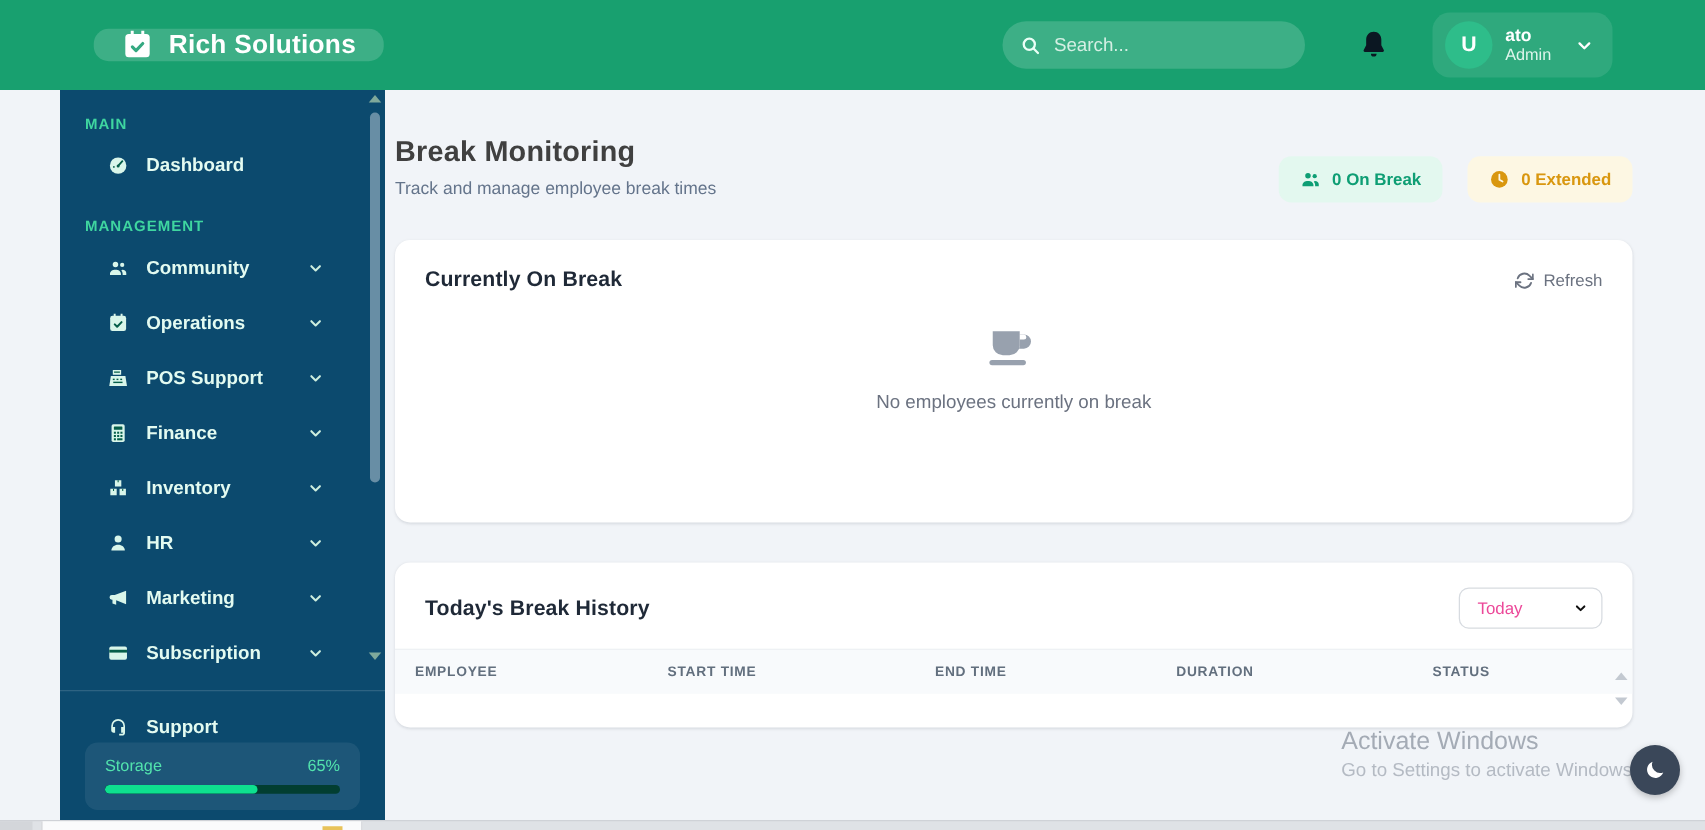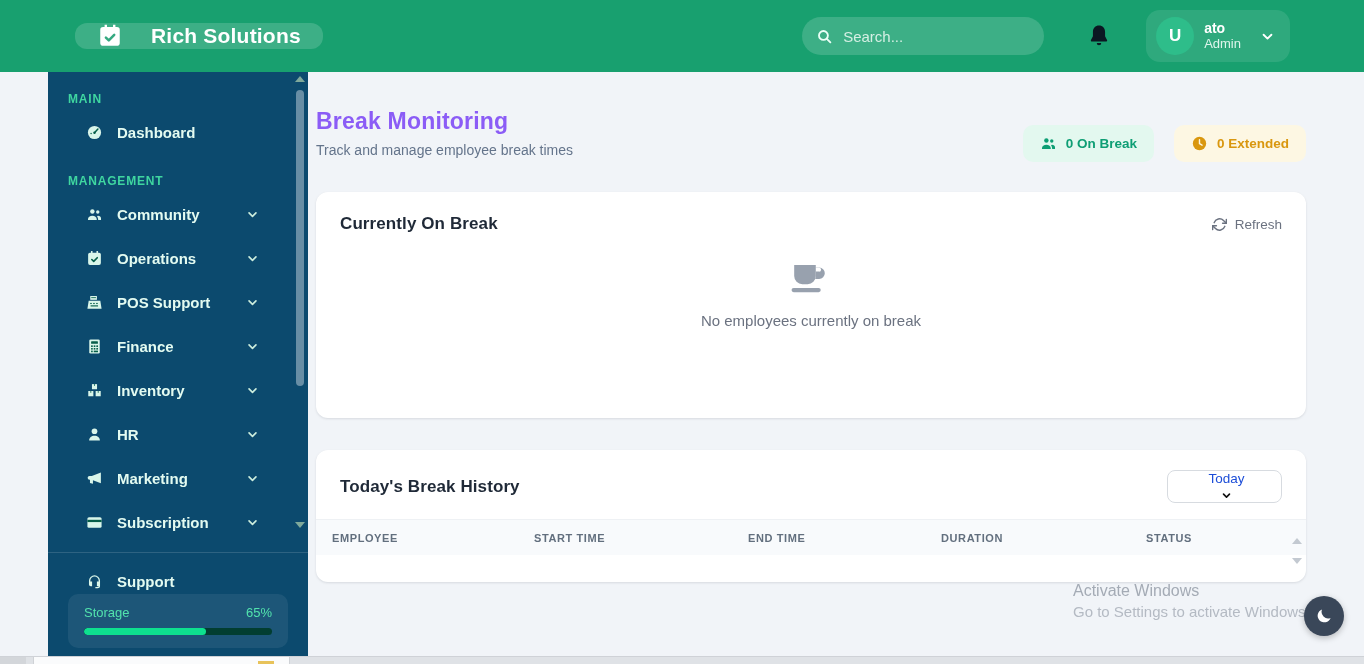--- a/index.html
+++ b/index.html
@@ -2,21 +2,21 @@
 <html><head>
 <meta charset="utf-8">
 <style>
   * { margin:0; padding:0; box-sizing:border-box; }
   html,body { width:1364px; height:664px; font-family:"Liberation Sans", sans-serif; }
   #app { position:relative; width:1364px; height:664px; overflow:hidden; background:#f1f4f8; }
 
   
   .topbar { position:absolute; top:0; left:0; right:0; height:72px; background:#18a06f;
             display:flex; align-items:center; z-index:5; }
-  .brand-chip { --cut:#35a981; display:flex; align-items:center; gap:28px; background:rgba(255,255,255,.16);
+  .brand-chip { --cut:#35a981; display:flex; align-items:center; gap:12px; background:rgba(255,255,255,.16);
                 border-radius:12px; padding:0 22px; margin-left:75px; cursor:pointer; }
   .brand-chip .icon { width:26px; height:26px; color:#fff; }
   .brand-title { color:#fff; font-size:21px; font-weight:700; letter-spacing:.2px; }
   .top-right { margin-left:auto; display:flex; align-items:center; margin-right:74px; }
   .searchbox { display:flex; align-items:center; gap:10px; width:242px; height:38px; border-radius:19px;
                background:rgba(255,255,255,.16); padding:12px 14px; }
   .searchbox .icon { width:17px; height:17px; color:#eafff6; flex:none; }
   .searchbox input { background:transparent; border:none; outline:none; color:#fff; font-size:15px; width:100%;
                      font-family:"Liberation Sans", sans-serif; }
   .searchbox input::placeholder { color:#d5efe4; }
@@ -50,21 +50,21 @@
             border-bottom:6px solid #7fa99b; margin:0 auto; }
   .tri-down { width:0; height:0; border-left:5px solid transparent; border-right:5px solid transparent;
               border-top:6px solid #7fa99b; margin:0 auto; }
   .side-thumb { position:absolute; top:14px; left:2px; width:8px; height:296px; border-radius:4px;
                 background:rgba(255,255,255,.38); }
   .side-scroll .tri-down { position:absolute; bottom:0; left:1px; }
 
   
   .main { position:absolute; top:72px; left:260px; right:0; height:584px; overflow:hidden; background:#f1f4f8; }
   .page-head { position:absolute; left:56px; top:36px; }
-  .page-title { font-size:23px; font-weight:700; color:#8b5cf6; letter-spacing:.2px; }
+  .page-title { font-size:23px; font-weight:700; color:#404040; letter-spacing:.2px; }
   .page-sub { margin-top:7px; font-size:14px; color:#64748b; }
   .badges { position:absolute; right:58px; top:53px; display:flex; gap:20px; }
   .badge { display:flex; align-items:center; gap:9px; height:37px; padding:0 17px; border-radius:10px;
            font-size:13.5px; font-weight:700; }
   .badge .icon { width:17px; height:17px; }
   .badge-onbreak { background:#e3f8ef; color:#0e9e74; }
   .badge-extended { background:#fdf7e3; color:#d9970f; }
 
   .card { position:absolute; left:56px; right:58px; background:#fff; border-radius:12px;
           box-shadow:0 1px 3px rgba(15,23,42,.08), 0 1px 2px rgba(15,23,42,.04); }
@@ -75,33 +75,33 @@
                  background:none; border:none; font-family:"Liberation Sans", sans-serif; }
   .refresh-btn .icon { width:15px; height:15px; }
   .empty-state { text-align:center; margin-top:26px; }
   .empty-state .icon { width:46px; height:40px; color:#98a1ae; }
   .empty-text { margin-top:8px; font-size:15px; color:#6b7280; }
 
   .card2 { top:378px; height:132px; overflow:hidden; }
   .card2 .card-head { padding:20px 24px 0; }
   .select-box { display:flex; align-items:center; justify-content:space-between; width:115px; height:33px;
                 border:1px solid #d7dbe0; border-radius:8px; background:#fff; padding:0 10px 0 14px;
-                font-size:13.5px; color:#1d4ed8; cursor:pointer;flex-direction:column; }
+                font-size:13.5px; color:#ec4899; cursor:pointer; }
   .select-box .chev { width:13px; height:13px; color:#111; }
   .table-head { display:grid; grid-template-columns:202px 214px 193px 205px 1fr; align-items:center;
                 height:36px; margin-top:16px; background:#f8fafc; border-top:1px solid #eef1f4;
                 padding:0 16px; color:#626f7e; font-size:11px; font-weight:700; letter-spacing:.6px; }
   .mini-scroll { position:absolute; right:3px; top:88px; width:12px; height:36px; }
   .mini-scroll .t-up { width:0;height:0;border-left:5px solid transparent;border-right:5px solid transparent;
                        border-bottom:6px solid #c3c9d1; margin:0 auto; }
   .mini-scroll .t-dn { width:0;height:0;border-left:5px solid transparent;border-right:5px solid transparent;
                        border-top:6px solid #c3c9d1; margin:14px auto 0; }
 
   .watermark { position:absolute; left:813px; top:510px; color:#a9b0b9; pointer-events:none; white-space:nowrap; }
-  .wm1 { font-size:16px; color:#a4abb5; }
+  .wm1 { font-size:20px; color:#a4abb5; }
   .wm2 { font-size:15px; margin-top:3px; color:#b4bac3; }
 
   .moon-fab { position:absolute; right:20px; top:524px; width:40px; height:40px; border-radius:50%;
               background:#3a4759; display:flex; align-items:center; justify-content:center; cursor:pointer;
               box-shadow:0 2px 6px rgba(0,0,0,.25); z-index:6; }
   .moon-fab .icon { width:18px; height:18px; color:#fff; }
 
   
   .bottombar { position:absolute; left:0; right:0; bottom:0; height:8px; background:#dfe2e6;
                border-top:1px solid #cfd2d7; z-index:7; }

